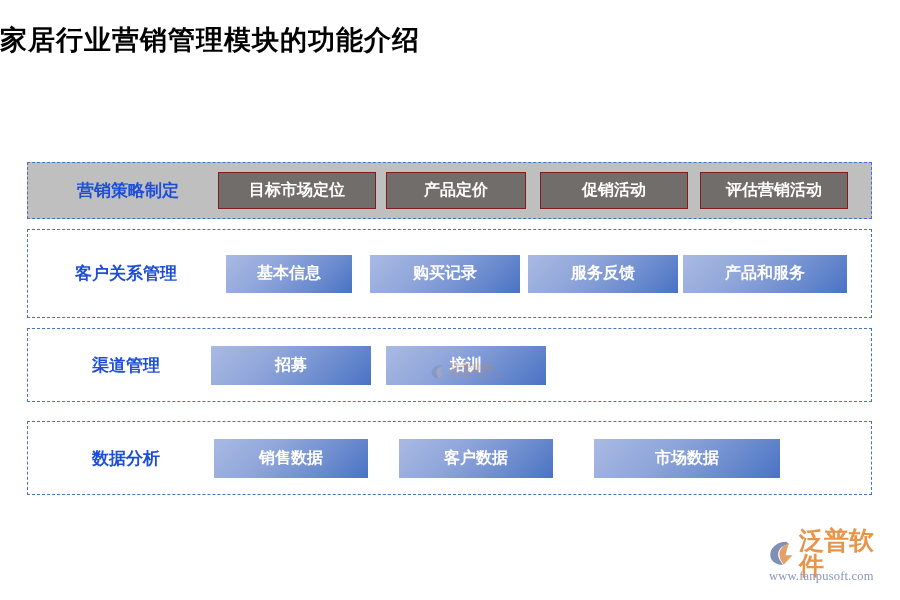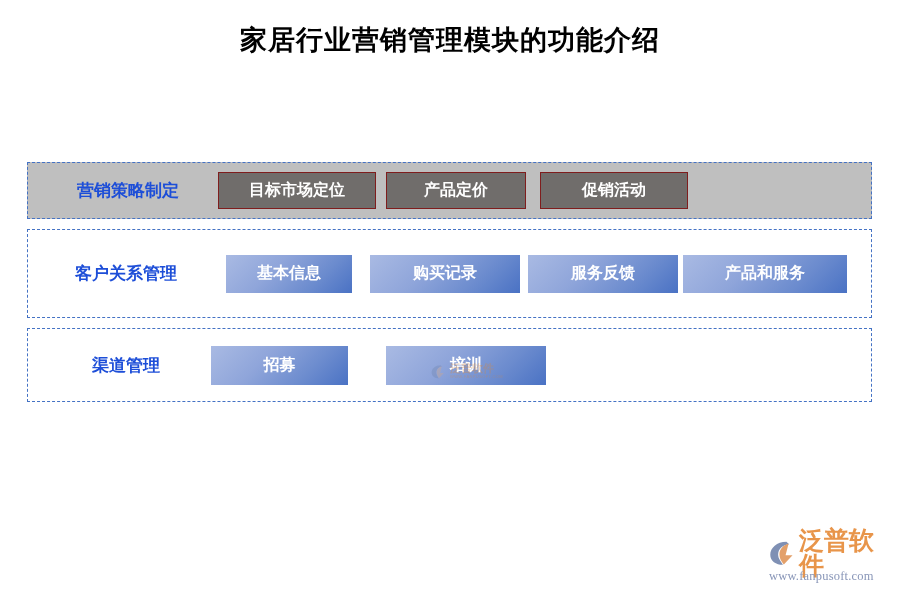--- a/index.html
+++ b/index.html
@@ -14,21 +14,20 @@
     overflow: hidden;
     position: relative;
   }
 
   
   .page-title {
     position: absolute;
     left: 0;
     top: 22px;
     width: 900px;
-    text-align: center;
     font-size: 27px;
     font-weight: bold;
     color: #000000;
     letter-spacing: 1px;
     font-family: "Liberation Serif", "DejaVu Serif", serif;
   }
 
   
   .diagram {
     position: absolute;
@@ -176,48 +175,63 @@
     <div class="row-label">营销策略制定</div>
     <div class="node node-grey" style="left:190px; width:158px;">
       <span>目标市场定位</span>
     </div>
     <div class="node node-grey" style="left:358px; width:140px;">
       <span>产品定价</span>
     </div>
     <div class="node node-grey" style="left:512px; width:148px;">
       <span>促销活动</span>
     </div>
+    <div class="node node-grey" style="left:672px; width:148px;">
+      <span>评估营销活动</span>
+    </div>
   </div>
 
   <div class="row row-2">
     <div class="row-label">客户关系管理</div>
     <div class="node node-blue" style="left:198px; width:126px;">
       <span>基本信息</span>
     </div>
     <div class="node node-blue" style="left:342px; width:150px;">
       <span>购买记录</span>
     </div>
     <div class="node node-blue" style="left:500px; width:150px;">
       <span>服务反馈</span>
     </div>
     <div class="node node-blue" style="left:655px; width:164px;">
       <span>产品和服务</span>
     </div>
   </div>
 
   <div class="row row-3">
     <div class="row-label">渠道管理</div>
-    <div class="node node-blue tall" style="left:183px; width:137px;">
+    <div class="node node-blue tall" style="left:183px; width:160px;">
       <span>招募</span>
     </div>
     <div class="node node-blue tall" style="left:358px; width:160px;">
       <span>培训</span>
     </div>
   </div>
 
+  <div class="row row-4">
+    <div class="row-label">数据分析</div>
+    <div class="node node-blue tall" style="left:186px; width:154px;">
+      <span>销售数据</span>
+    </div>
+    <div class="node node-blue tall" style="left:371px; width:154px;">
+      <span>客户数据</span>
+    </div>
+    <div class="node node-blue tall" style="left:566px; width:186px;">
+      <span>市场数据</span>
+    </div>
+  </div>
 
 </div>
 
 <div class="watermark">
   <svg class="wm-mark" viewBox="0 0 64 64">
     <path d="M40 8 C20 8 6 21 6 36 C6 50 18 58 33 58 C28 50 24 44 24 36 C24 24 32 16 46 14 Z" fill="#6B7FA8"></path>
     <path d="M44 12 C32 16 25 24 25 35 C25 44 29 50 34 57 L52 38 L38 38 Z" fill="#E0A878"></path>
   </svg>
   <div>
     <div class="wm-text">泛普软件</div>

